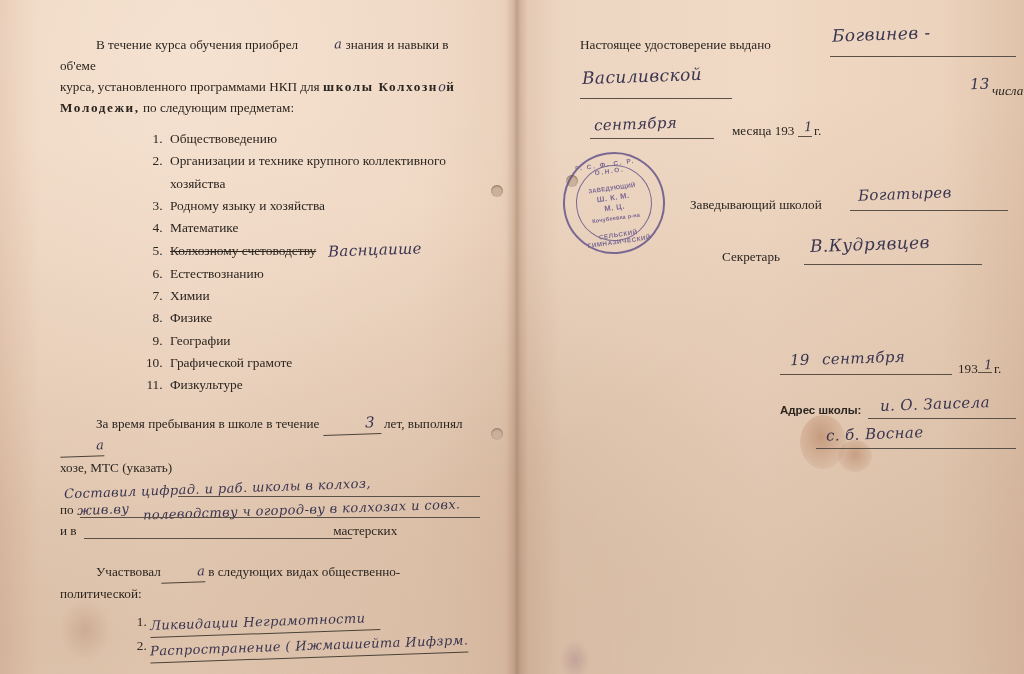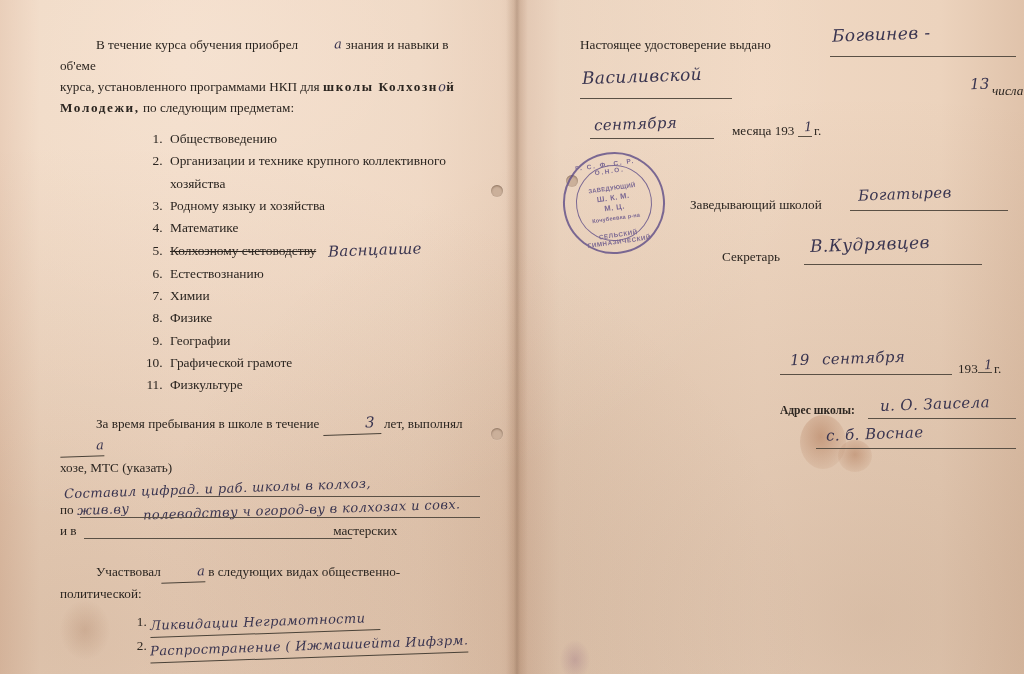--- a/index.html
+++ b/index.html
@@ -341,21 +341,21 @@
         <span class="hw md" style="position:absolute; left:210px; top:-4px;">19</span>
         <span class="hw md" style="position:absolute; left:242px; top:-6px;">сентября</span>
         <span style="position:absolute; left:378px; top:4px;">193</span>
         <span class="hw sm" style="position:absolute; left:404px; top:0px;">1</span>
         <span style="position:absolute; left:414px; top:4px;">г.</span>
         <span class="rule" style="left:200px; width:172px; top:20px;"></span>
         <span class="rule" style="left:398px; width:14px; top:18px;"></span>
       </div>
 
       <div class="r-line" style="position:relative; height:30px;">
-        <span class="bold" style="position:absolute; left:200px; top:2px; font-family:Liberation Serif, serif; font-size:11.5px;">Адрес школы:</span>
+        <span class="bold" style="position:absolute; left:200px; top:2px; font-family:Liberation Sans, sans-serif; font-size:11.5px;">Адрес школы:</span>
         <span class="hw md" style="position:absolute; left:300px; top:-4px;">и. О. Заисела</span>
         <span class="rule" style="left:288px; width:148px; top:20px;"></span>
       </div>
 
       <div class="r-line" style="position:relative; height:30px;">
         <span class="hw md" style="position:absolute; left:246px; top:-4px;">с. б. Воснае</span>
         <span class="rule" style="left:236px; width:200px; top:20px;"></span>
       </div>
 
     </div>

